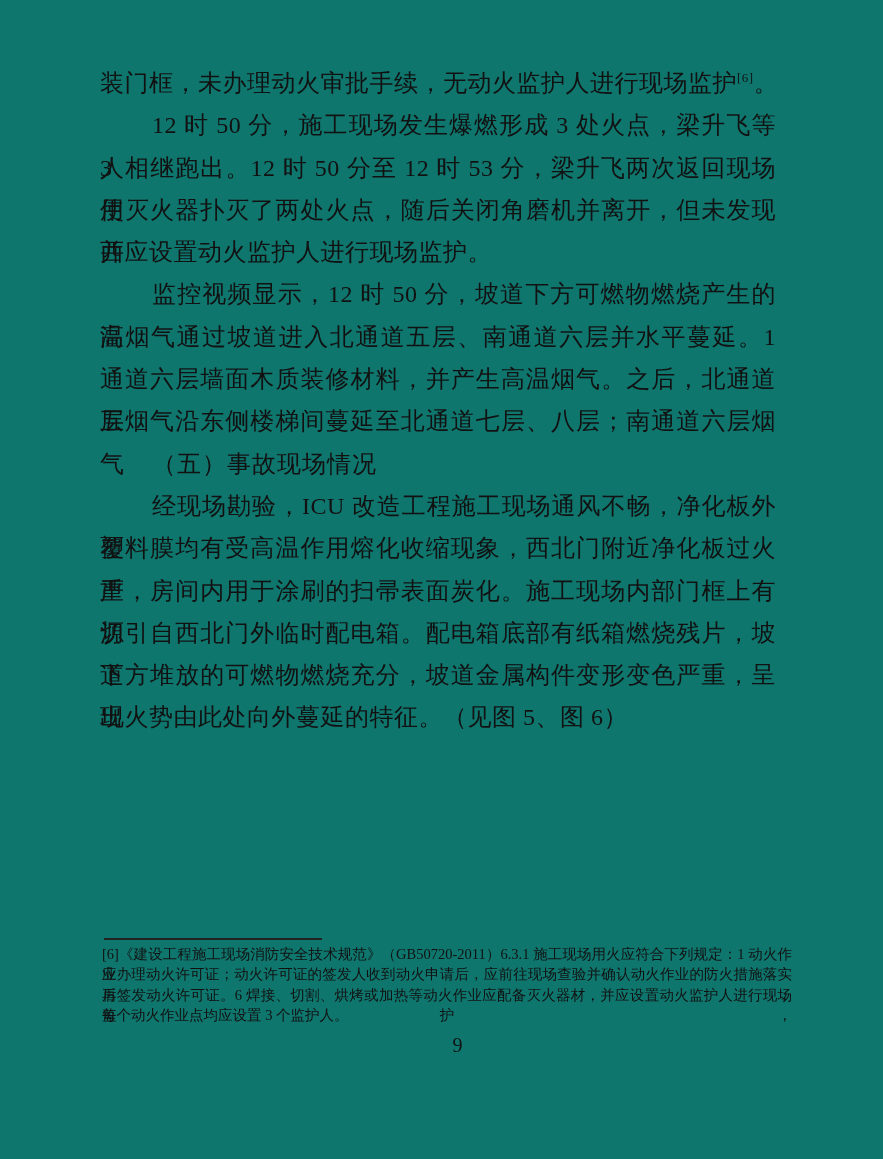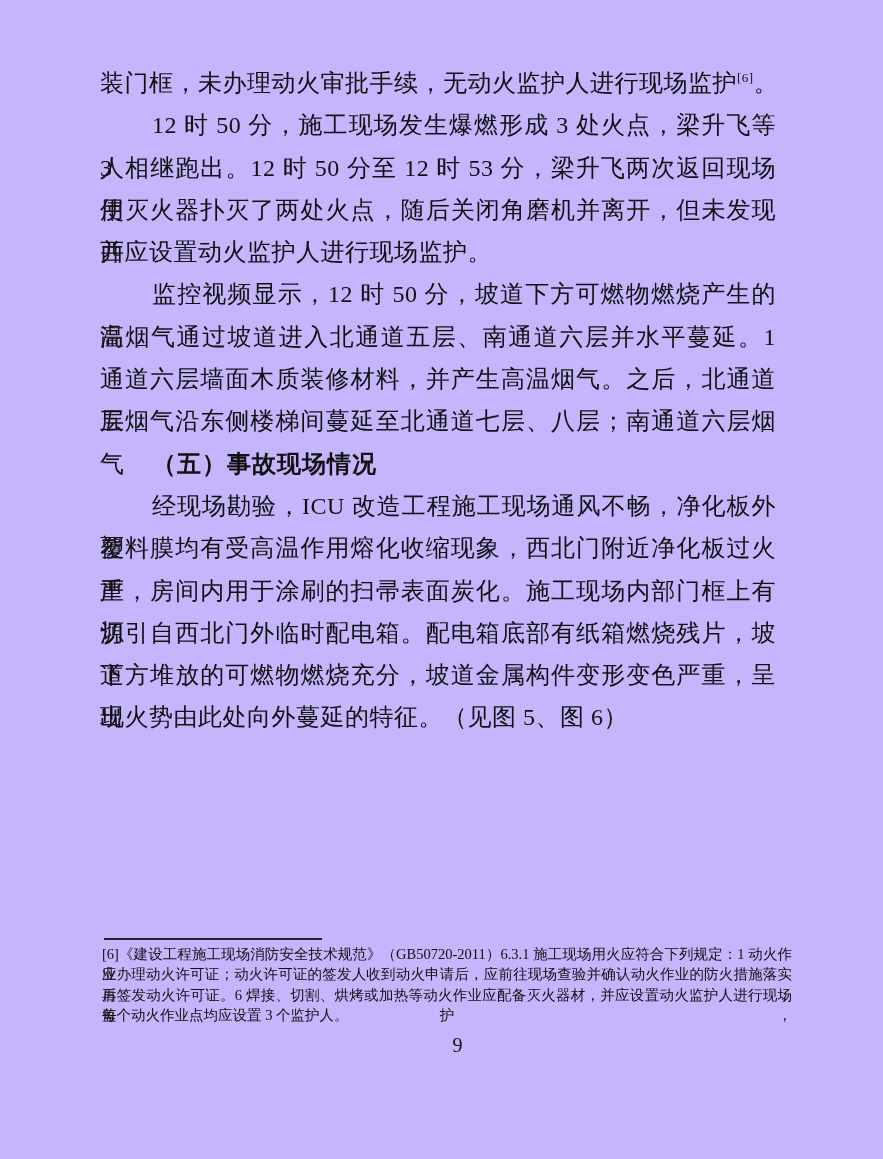--- a/index.html
+++ b/index.html
@@ -1,21 +1,21 @@
 <!DOCTYPE html>
 <html><head>
 <meta charset="utf-8">
 <style>
   * { margin: 0; padding: 0; box-sizing: border-box; }
   html, body { background: #e8e8e8; }
   .page {
     position: relative;
     width: 883px;
     height: 1159px;
-    background: #c4b5fd;
+    background: #0f766e;
     margin: 0 auto;
     font-family: "Liberation Serif", "DejaVu Serif", serif;
     color: #111111;
     overflow: hidden;
   }
   .body-text {
     position: absolute;
     left: 100px;
     top: 62px;
     width: 676px;
@@ -26,21 +26,21 @@
     line-height: 42.3px;
     white-space: nowrap;
     letter-spacing: 0.5px;
   }
   .body-line.justify {
     white-space: normal;
     text-align: justify;
     text-align-last: justify;
   }
   .body-line.indent { text-indent: 52px; }
-  .body-line.heading { font-weight: bold; letter-spacing: 1px; }
+  .body-line.heading { font-weight: normal; letter-spacing: 1px; }
   .body-line sup {
     font-size: 13px;
     vertical-align: super;
     line-height: 0;
   }
   .footnote-separator {
     position: absolute;
     left: 104px;
     top: 938px;
     width: 218px;

